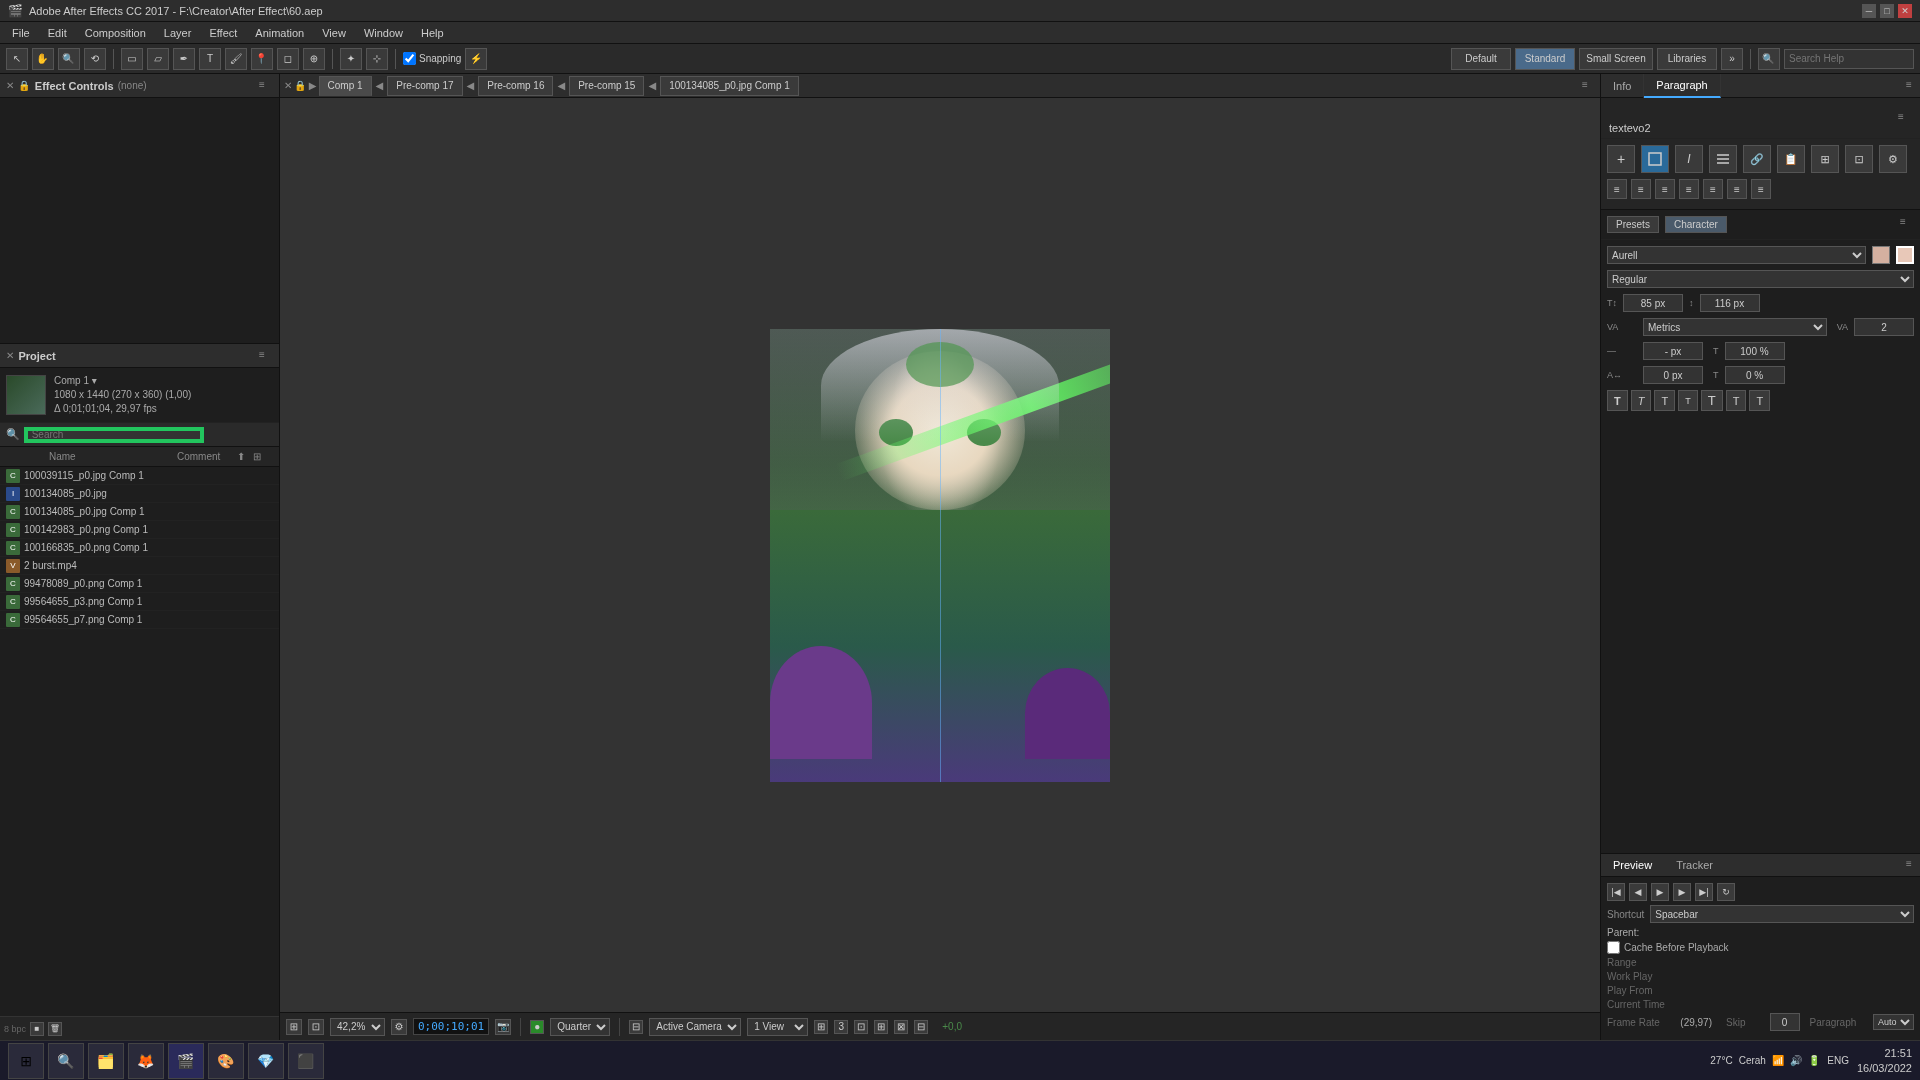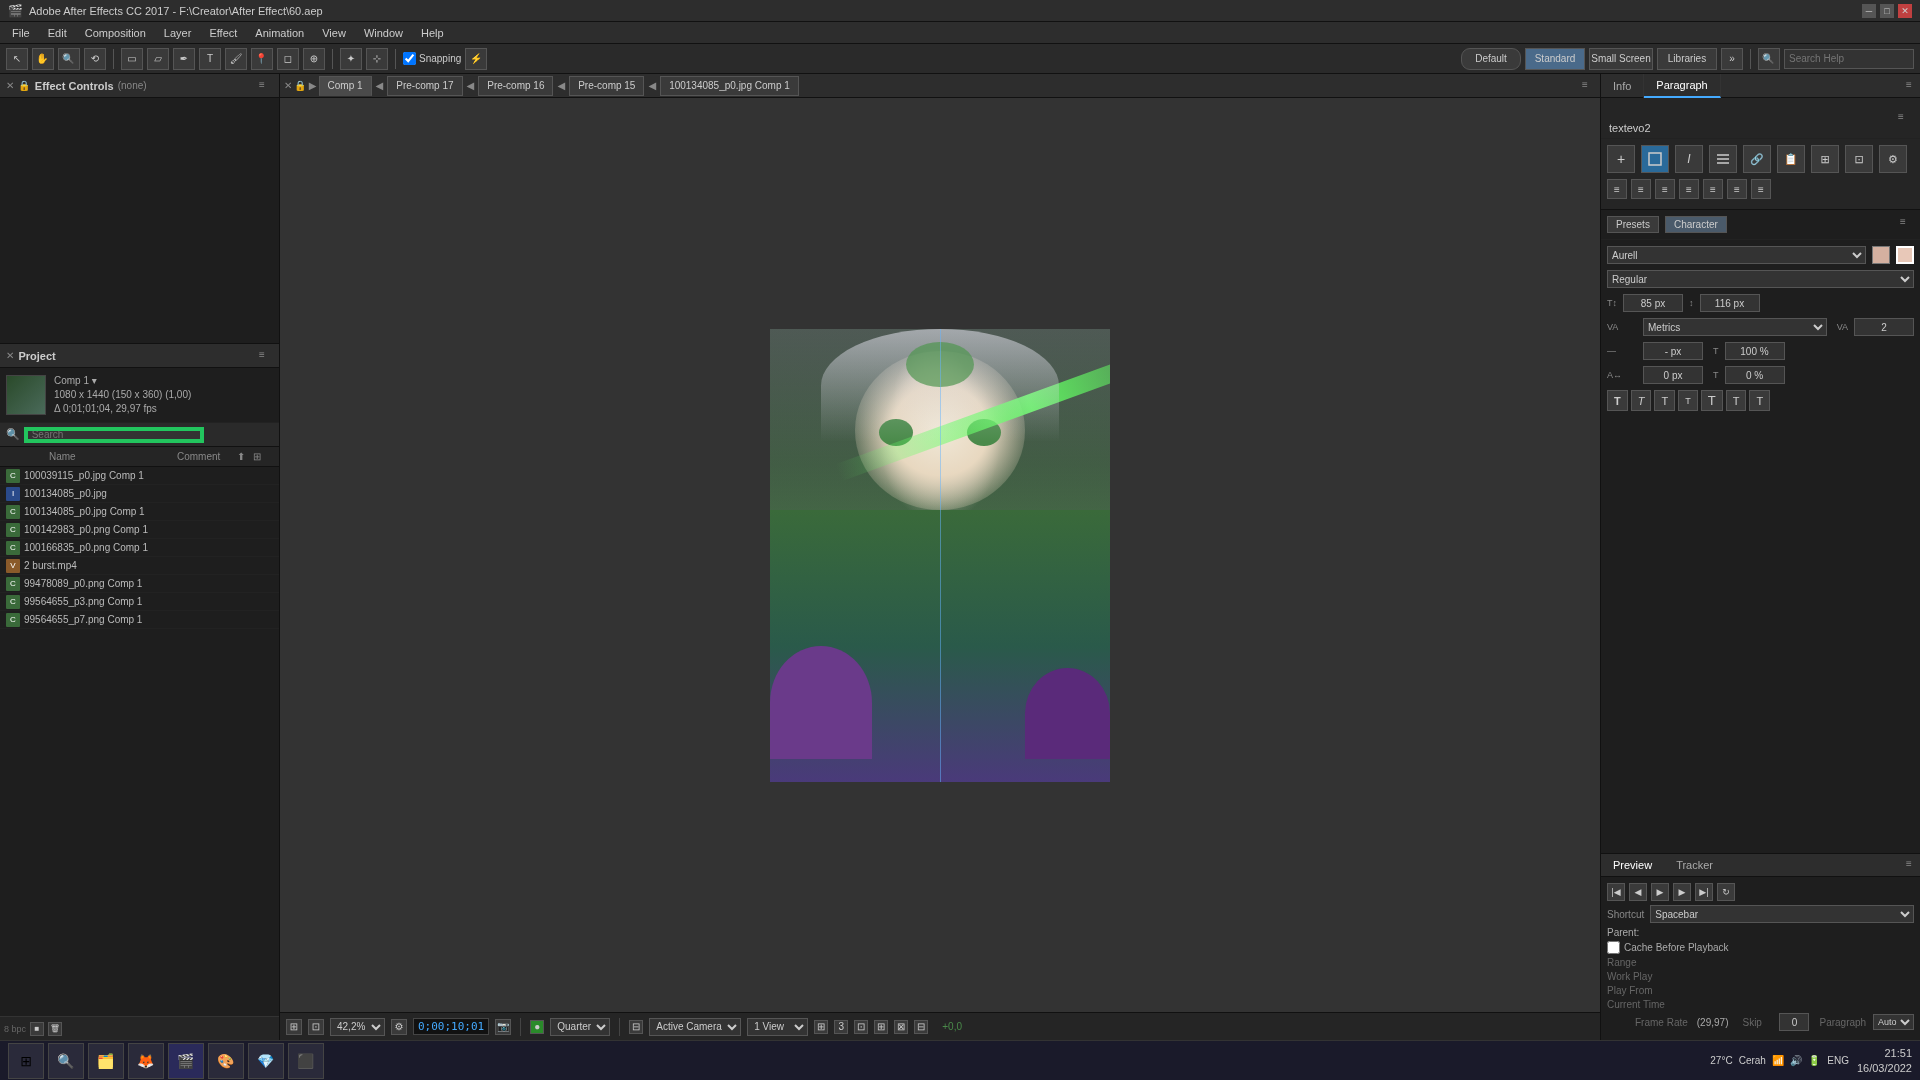--- a/index.html
+++ b/index.html
@@ -659,23 +659,23 @@
   <div class="tool-sep"></div>
   <button class="tool-btn">✦</button>
   <button class="tool-btn">⊹</button>
   <div class="tool-sep"></div>
   <label style="display:flex;align-items:center;gap:3px;font-size:10px;color:#ccc;">
     <input type="checkbox" checked="" style="">
     <span>Snapping</span>
   </label>
   <button class="tool-btn">⚡</button>
   <div style="flex:1"></div>
-  <button class="tool-btn" style="width:60px;font-size:10px;border-radius:9px;">Default</button>
+  <button class="tool-btn" style="width:60px;font-size:10px;">Default</button>
   <button class="tool-btn" style="width:60px;font-size:10px;background:#4a6a8a;">Standard</button>
-  <button class="tool-btn" style="width:64px;font-size:10px;">Small Screen</button>
+  <button class="tool-btn" style="width:74px;font-size:10px;">Small Screen</button>
   <button class="tool-btn" style="width:60px;font-size:10px;">Libraries</button>
   <button class="tool-btn">»</button>
   <div class="tool-sep"></div>
   <button class="tool-btn">🔍</button>
   <input type="text" style="background: rgb(51, 51, 51); border: 1px solid rgb(85, 85, 85); color: rgb(204, 204, 204); height: 20px; width: 130px; font-size: 10px; padding: 0px 4px;" placeholder="Search Help">
 </div>
 
 <div id="workspace" style="display:flex;height:calc(1080px - 22px - 22px - 30px - 40px);">
 
   <div id="left-panel">
@@ -698,21 +698,21 @@
         <span style="font-size:10px;color:#888;">✕</span>
         <span class="panel-title">Project</span>
         <span style="margin-left:auto;" class="panel-menu-btn">≡</span>
       </div>
       <div class="comp-info">
         <div class="comp-thumb" style="background:linear-gradient(135deg,#2a4a2a,#4a6a5a);"></div>
         <div class="comp-details">
           <div>
             <span>Comp 1</span> ▾
           </div>
-          <div>1080 x 1440  (150 x 360) (1,00)</div>
+          <div>1080 x 1440  (270 x 360) (1,00)</div>
           <div>Δ 0;01;01;04, 29,97 fps</div>
         </div>
       </div>
       <div class="search-bar">
         <span>🔍</span>
         <input type="text" class="search-input" placeholder="Search" style="">
       </div>
       <div class="project-list-header">
         <span style="flex:1;margin-left:43px;">Name</span>
         <span style="width:60px;">Comment</span>
@@ -1012,21 +1012,21 @@
       <div class="include-row">
         <span style="width:70px;color:#666;">Work Play</span>
       </div>
       <div class="include-row">
         <span style="width:70px;color:#666;">Play From</span>
       </div>
       <div class="include-row">
         <span style="width:70px;color:#666;">Current Time</span>
       </div>
       <div class="include-row">
-        <span style="width:70px;color:#666;margin-left:28px;">Frame Rate</span>
+        <span style="width:70px;color:#666;">Frame Rate</span>
         <span style="color:#aaa;">(29,97)</span>
         <span style="margin-left:10px;width:40px;color:#666;">Skip</span>
         <input type="text" class="char-input" style="width: 30px;" value="0">
         <span style="margin-left:6px;width:60px;color:#666;">Paragraph</span>
         <select style="background:#333;border:1px solid #555;color:#ccc;height:16px;font-size:9px;">
           <option>Auto</option>
           <option>Full</option>
           <option>Half</option>
         </select>
       </div>

